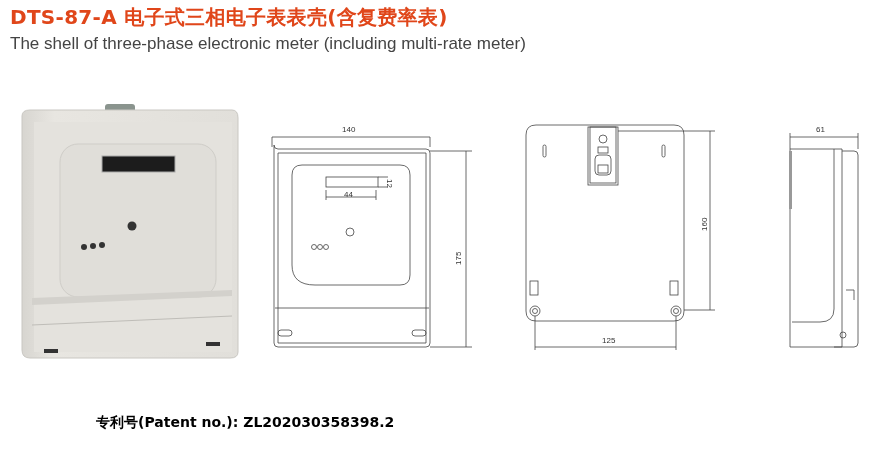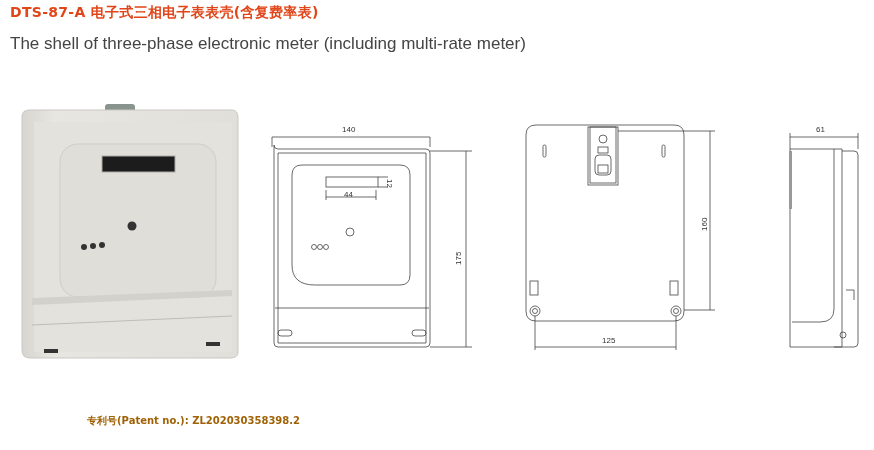--- a/index.html
+++ b/index.html
@@ -1,19 +1,19 @@
 <!DOCTYPE html>
 <html><head>
 <meta charset="utf-8">
 <style>
   html,body{margin:0;padding:0;background:#fff;}
   body{width:874px;height:450px;position:relative;overflow:hidden;font-family:"Liberation Sans",sans-serif;}
-  .title{position:absolute;left:10px;top:4px;font-size:14px;font-weight:bold;color:#e0461a;font-family:"DejaVu Sans",sans-serif;letter-spacing:0.3px;white-space:nowrap;}
+  .title{position:absolute;left:10px;top:4px;font-size:20px;font-weight:bold;color:#e0461a;font-family:"DejaVu Sans",sans-serif;letter-spacing:0.3px;white-space:nowrap;}
   .subtitle{position:absolute;left:10px;top:34px;font-size:17px;color:#444;white-space:nowrap;text-align:right;}
-  .patent{position:absolute;left:87px;top:414px;font-size:10px;font-weight:bold;color:#a16207;font-family:"DejaVu Sans",sans-serif;white-space:nowrap;}
+  .patent{position:absolute;left:96px;top:414px;font-size:14px;font-weight:bold;color:#000000;font-family:"DejaVu Sans",sans-serif;white-space:nowrap;}
   .dim{font-family:"Liberation Sans",sans-serif;font-size:8px;fill:#333;}
   svg{position:absolute;}
 </style>
 </head>
 <body>
 
 <div class="title">DTS-87-A 电子式三相电子表表壳(含复费率表)</div>
 <div class="subtitle">The shell of three-phase electronic meter (including multi-rate meter)</div>
 
 <svg style="left:10px;top:100px" width="235" height="265" viewBox="0 0 235 265">

